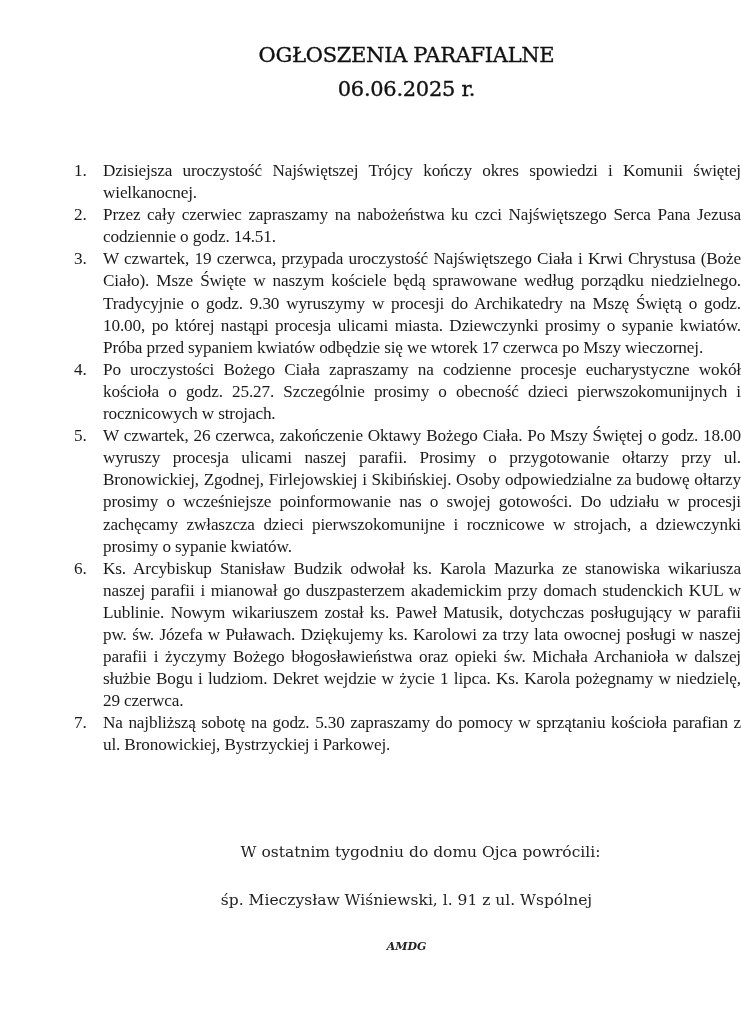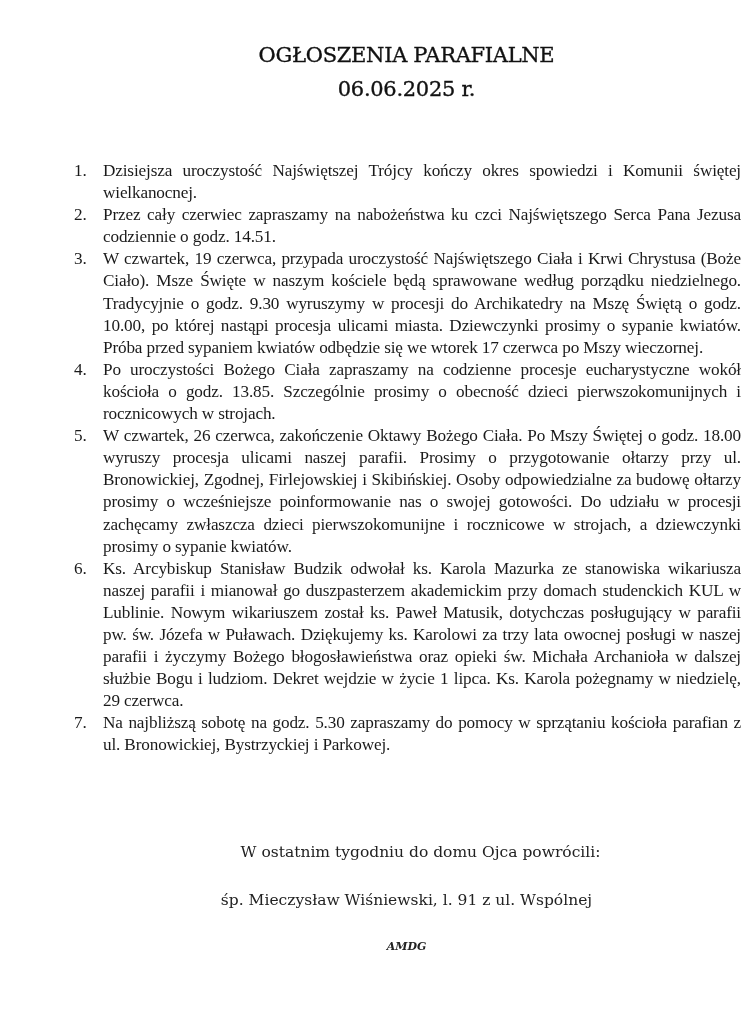--- a/index.html
+++ b/index.html
@@ -51,21 +51,21 @@
     <li>
       <span class="num">2.</span>
       <span>Przez cały czerwiec zapraszamy na nabożeństwa ku czci Najświętszego Serca Pana Jezusa codziennie o godz. 14.51.</span>
     </li>
     <li>
       <span class="num">3.</span>
       <span>W czwartek, 19 czerwca, przypada uroczystość Najświętszego Ciała i Krwi Chrystusa (Boże Ciało). Msze Święte w naszym kościele będą sprawowane według porządku niedzielnego. Tradycyjnie o godz. 9.30 wyruszymy w procesji do Archikatedry na Mszę Świętą o godz. 10.00, po której nastąpi procesja ulicami miasta. Dziewczynki prosimy o sypanie kwiatów. Próba przed sypaniem kwiatów odbędzie się we wtorek 17 czerwca po Mszy wieczornej.</span>
     </li>
     <li>
       <span class="num">4.</span>
-      <span>Po uroczystości Bożego Ciała zapraszamy na codzienne procesje eucharystyczne wokół kościoła o godz. 13.85. Szczególnie prosimy o obecność dzieci pierwszokomunijnych i rocznicowych w strojach.</span>
+      <span>Po uroczystości Bożego Ciała zapraszamy na codzienne procesje eucharystyczne wokół kościoła o godz. 25.27. Szczególnie prosimy o obecność dzieci pierwszokomunijnych i rocznicowych w strojach.</span>
     </li>
     <li>
       <span class="num">5.</span>
       <span>W czwartek, 26 czerwca, zakończenie Oktawy Bożego Ciała. Po Mszy Świętej o godz. 18.00 wyruszy procesja ulicami naszej parafii. Prosimy o przygotowanie ołtarzy przy ul. Bronowickiej, Zgodnej, Firlejowskiej i Skibińskiej. Osoby odpowiedzialne za budowę ołtarzy prosimy o wcześniejsze poinformowanie nas o swojej gotowości. Do udziału w procesji zachęcamy zwłaszcza dzieci pierwszokomunijne i rocznicowe w strojach, a dziewczynki prosimy o sypanie kwiatów.</span>
     </li>
     <li>
       <span class="num">6.</span>
       <span>Ks. Arcybiskup Stanisław Budzik odwołał ks. Karola Mazurka ze stanowiska wikariusza naszej parafii i mianował go duszpasterzem akademickim przy domach studenckich KUL w Lublinie. Nowym wikariuszem został ks. Paweł Matusik, dotychczas posługujący w parafii pw. św. Józefa w Puławach. Dziękujemy ks. Karolowi za trzy lata owocnej posługi w naszej parafii i życzymy Bożego błogosławieństwa oraz opieki św. Michała Archanioła w dalszej służbie Bogu i ludziom. Dekret wejdzie w życie 1 lipca. Ks. Karola pożegnamy w niedzielę, 29 czerwca.</span>
     </li>
     <li>

